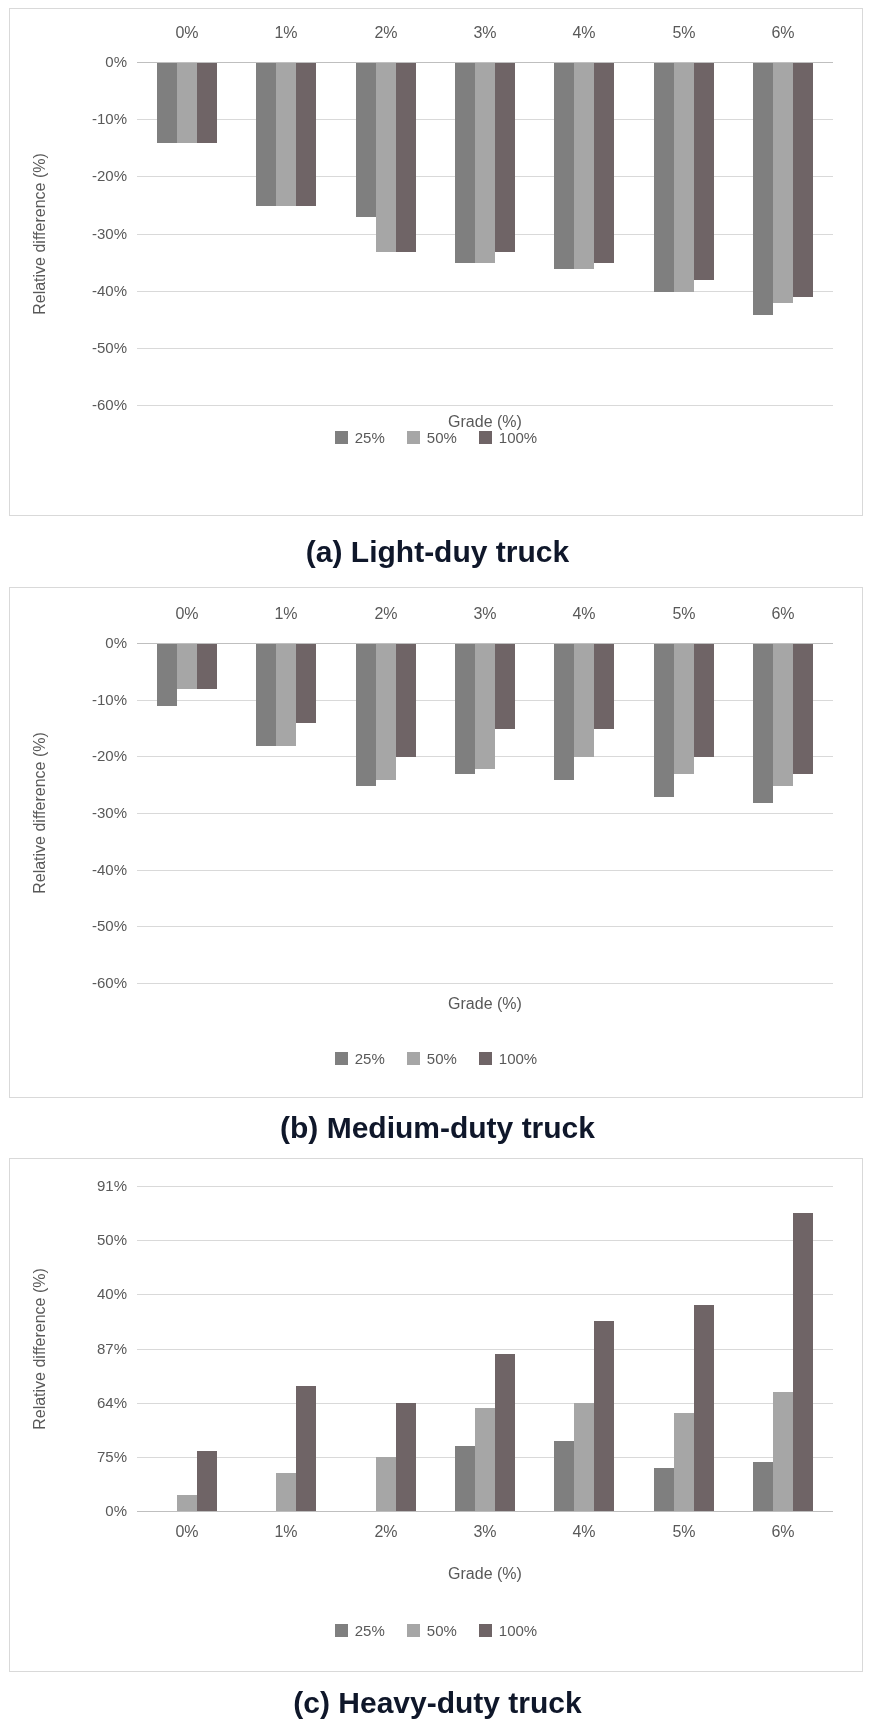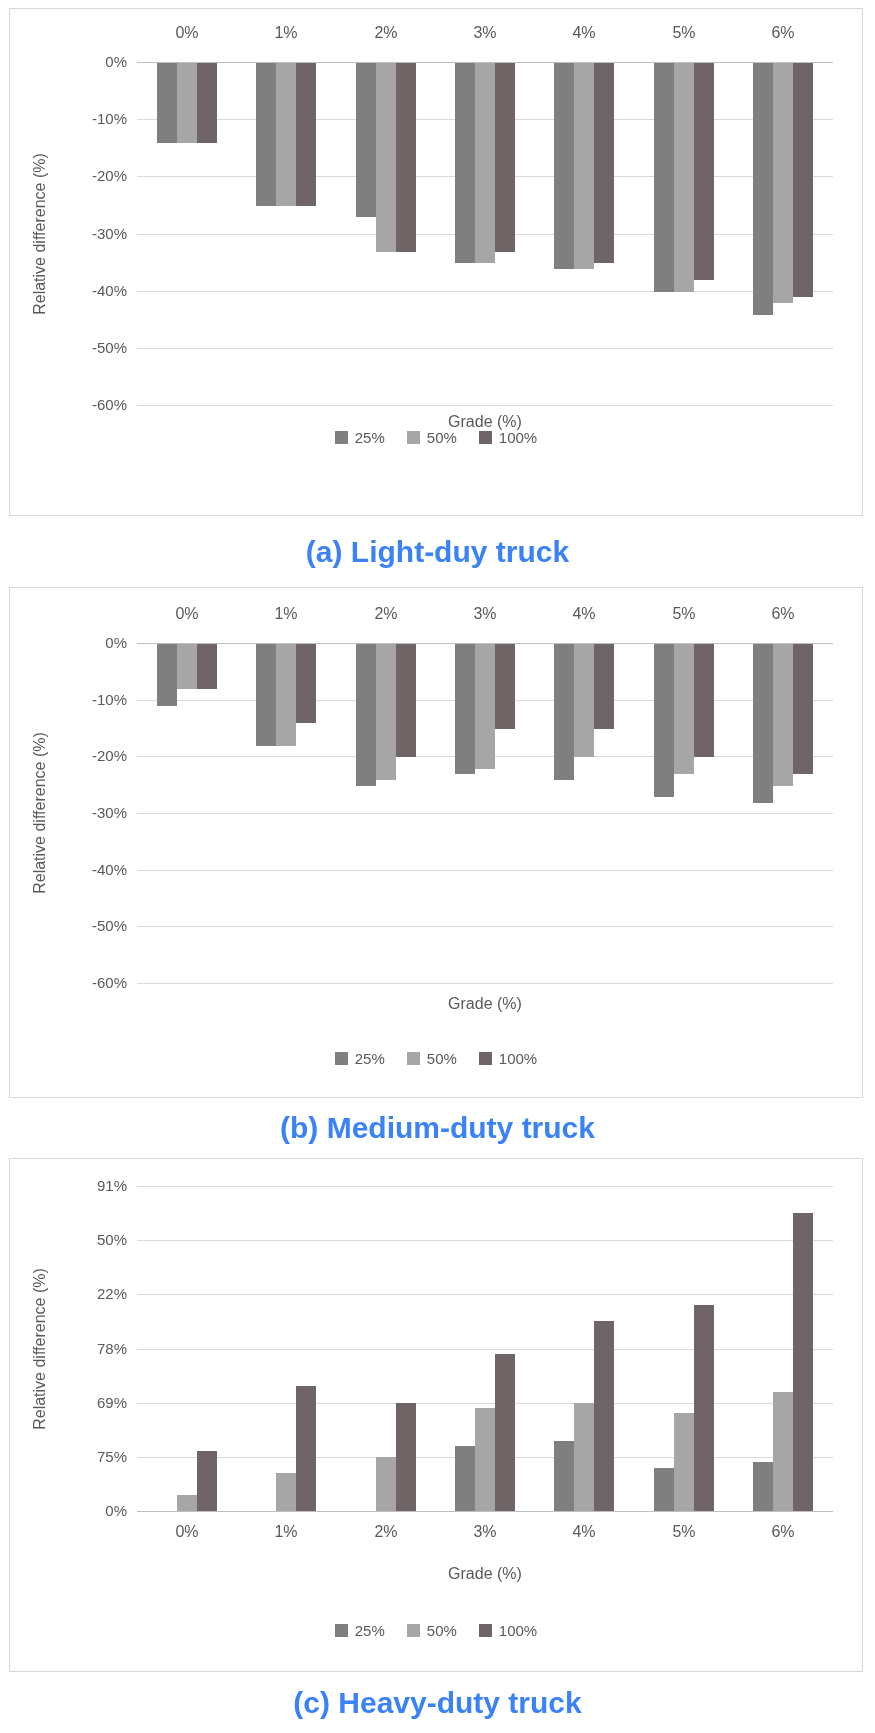--- a/index.html
+++ b/index.html
@@ -19,21 +19,21 @@
   .panel-a { margin-top: 8px; height: 508px; }
   .panel-b { height: 511px; }
   .panel-c { height: 514px; }
   .caption {
     width: 875px;
     display: flex;
     align-items: center;
     justify-content: center;
     font-size: 30px;
     font-weight: 600;
-    color: #3b82f6;
+    color: #0f172a;
     font-family: "Liberation Sans", sans-serif;
   }
   .caption-a { height: 71px; }
   .caption-b { height: 60px; }
   .caption-c { height: 61px; }
   .plot { position: absolute; }
   .gridline {
     position: absolute;
     height: 1px;
     background: #d9d9d9;
@@ -240,25 +240,25 @@
       <span class="legend-item">
         <span class="legend-swatch" style="background: rgb(111, 100, 102);"></span>
         <span>100%</span>
       </span>
     </div>
 <div class="gridline" style="left: 127px; width: 696px; top: 27px;"></div>
     <div class="ytick" style="left: 47px; top: 17px;">91%</div>
     <div class="gridline" style="left: 127px; width: 696px; top: 81px;"></div>
     <div class="ytick" style="left: 47px; top: 71px;">50%</div>
     <div class="gridline" style="left: 127px; width: 696px; top: 135px;"></div>
-    <div class="ytick" style="left: 47px; top: 125px;">22%</div>
+    <div class="ytick" style="left: 47px; top: 125px;">40%</div>
     <div class="gridline" style="left: 127px; width: 696px; top: 190px;"></div>
-    <div class="ytick" style="left: 47px; top: 180px;">78%</div>
+    <div class="ytick" style="left: 47px; top: 180px;">87%</div>
     <div class="gridline" style="left: 127px; width: 696px; top: 244px;"></div>
-    <div class="ytick" style="left: 47px; top: 234px;">69%</div>
+    <div class="ytick" style="left: 47px; top: 234px;">64%</div>
     <div class="gridline" style="left: 127px; width: 696px; top: 298px;"></div>
     <div class="ytick" style="left: 47px; top: 288px;">75%</div>
     <div class="gridline zero" style="left: 127px; width: 696px; top: 352px;"></div>
     <div class="ytick" style="left: 47px; top: 342px;">0%</div>
     <div class="catlabel" style="left: 135px; top: 363px;">0%</div>
     <div class="bar" style="left: 167px; width: 20px; background: rgb(166, 166, 166); top: 336px; height: 16px;"></div>
     <div class="bar" style="left: 187px; width: 20px; background: rgb(111, 100, 102); top: 292px; height: 60px;"></div>
     <div class="catlabel" style="left: 234px; top: 363px;">1%</div>
     <div class="bar" style="left: 266px; width: 20px; background: rgb(166, 166, 166); top: 314px; height: 38px;"></div>
     <div class="bar" style="left: 286px; width: 20px; background: rgb(111, 100, 102); top: 227px; height: 125px;"></div>

